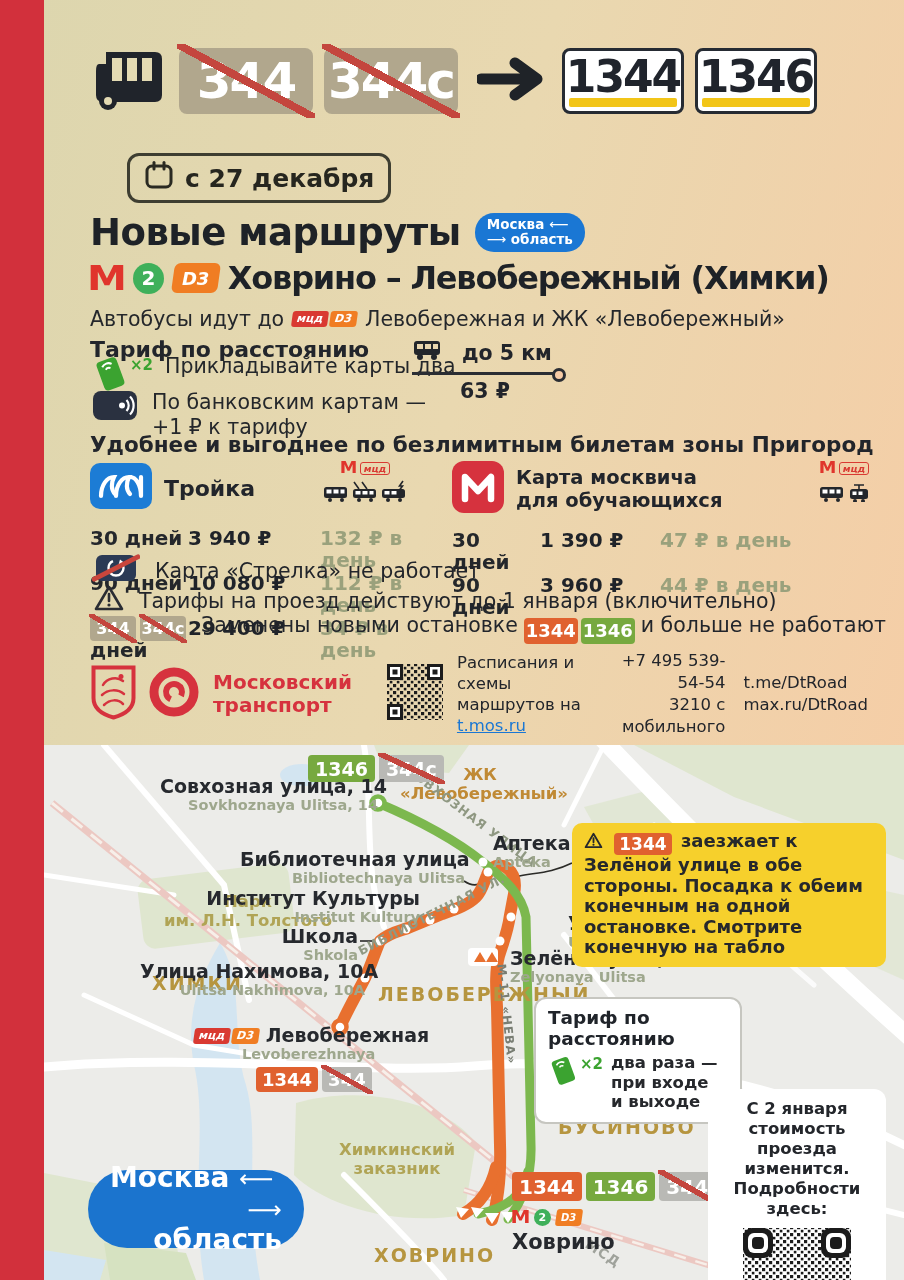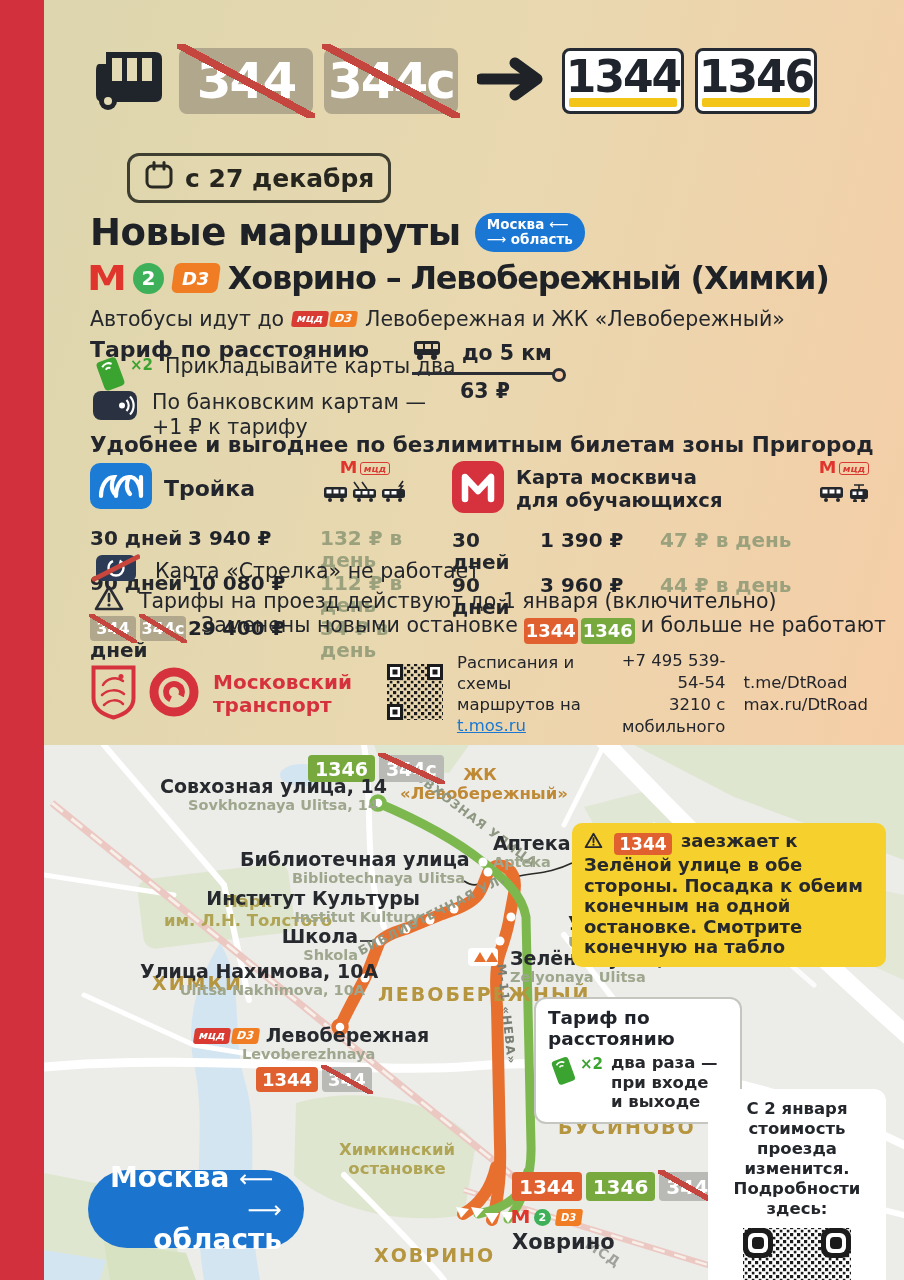--- a/index.html
+++ b/index.html
@@ -595,21 +595,21 @@
     <div class="map-abs area" style="left:108px; top:227px">ХИМКИ</div>
     <div class="map-abs area" style="left:334px; top:238px">ЛЕВОБЕРЕЖНЫЙ</div>
     <div class="map-abs area" style="left:514px; top:371px">БУСИНОВО</div>
     <div class="map-abs area" style="left:330px; top:499px">ХОВРИНО</div>
     <div class="map-abs areasm" style="left:118px; top:147px; width:172px">
       <div>Парк</div>
       <div>им. Л.Н. Толстого</div>
     </div>
     <div class="map-abs areasm" style="left:286px; top:395px; width:134px">
       <div>Химкинский</div>
-      <div>остановке</div>
+      <div>заказник</div>
     </div>
     <div class="map-abs" style="left:356px; top:20px; width:160px; text-align:center; color:#c08a35; font-size:16.5px; font-weight:800; line-height:19px">
       <div>ЖК</div>
       <div>«Левобережный»</div>
     </div>
 
     
     <div class="map-abs road-lbl" style="left:348px; top:64px; transform:rotate(37deg)">СОВХОЗНАЯ УЛИЦА</div>
     <div class="map-abs road-lbl" style="left:306px; top:162px; transform:rotate(-27deg)">БИБЛИОТЕЧНАЯ УЛ.</div>
     <div class="map-abs road-lbl" style="left:582px; top:190px; transform:rotate(42deg); color:#9fa29b; font-size:13.5px">МКАД</div>

